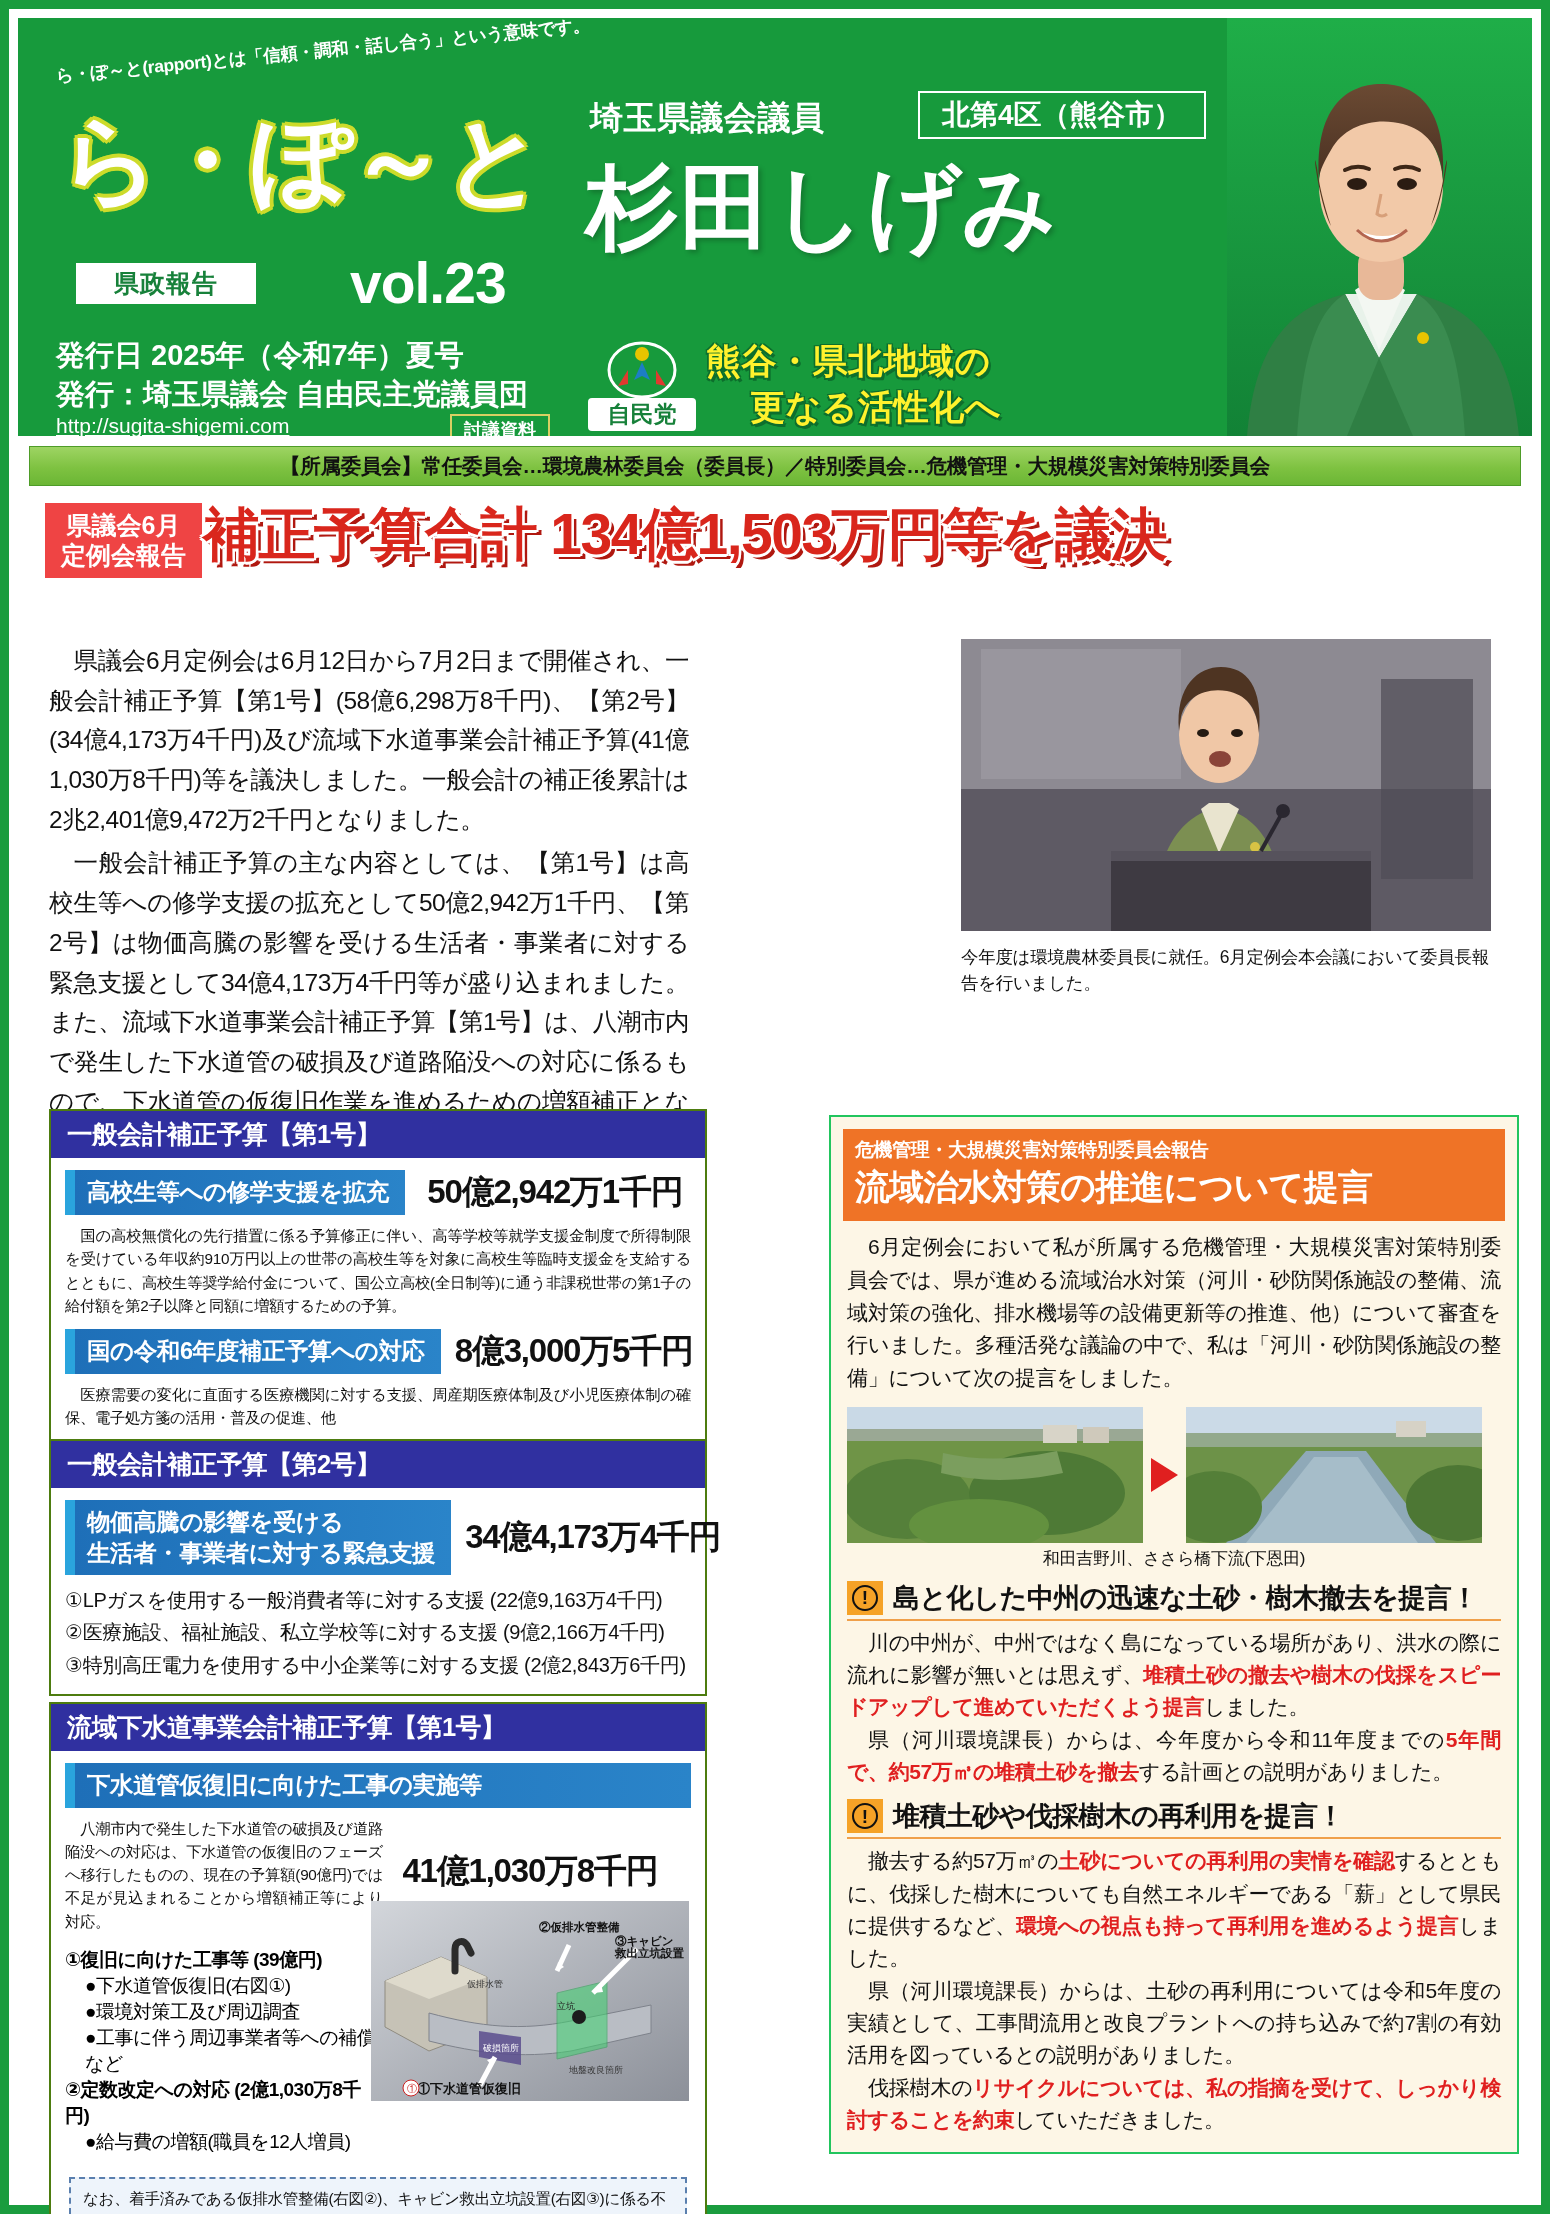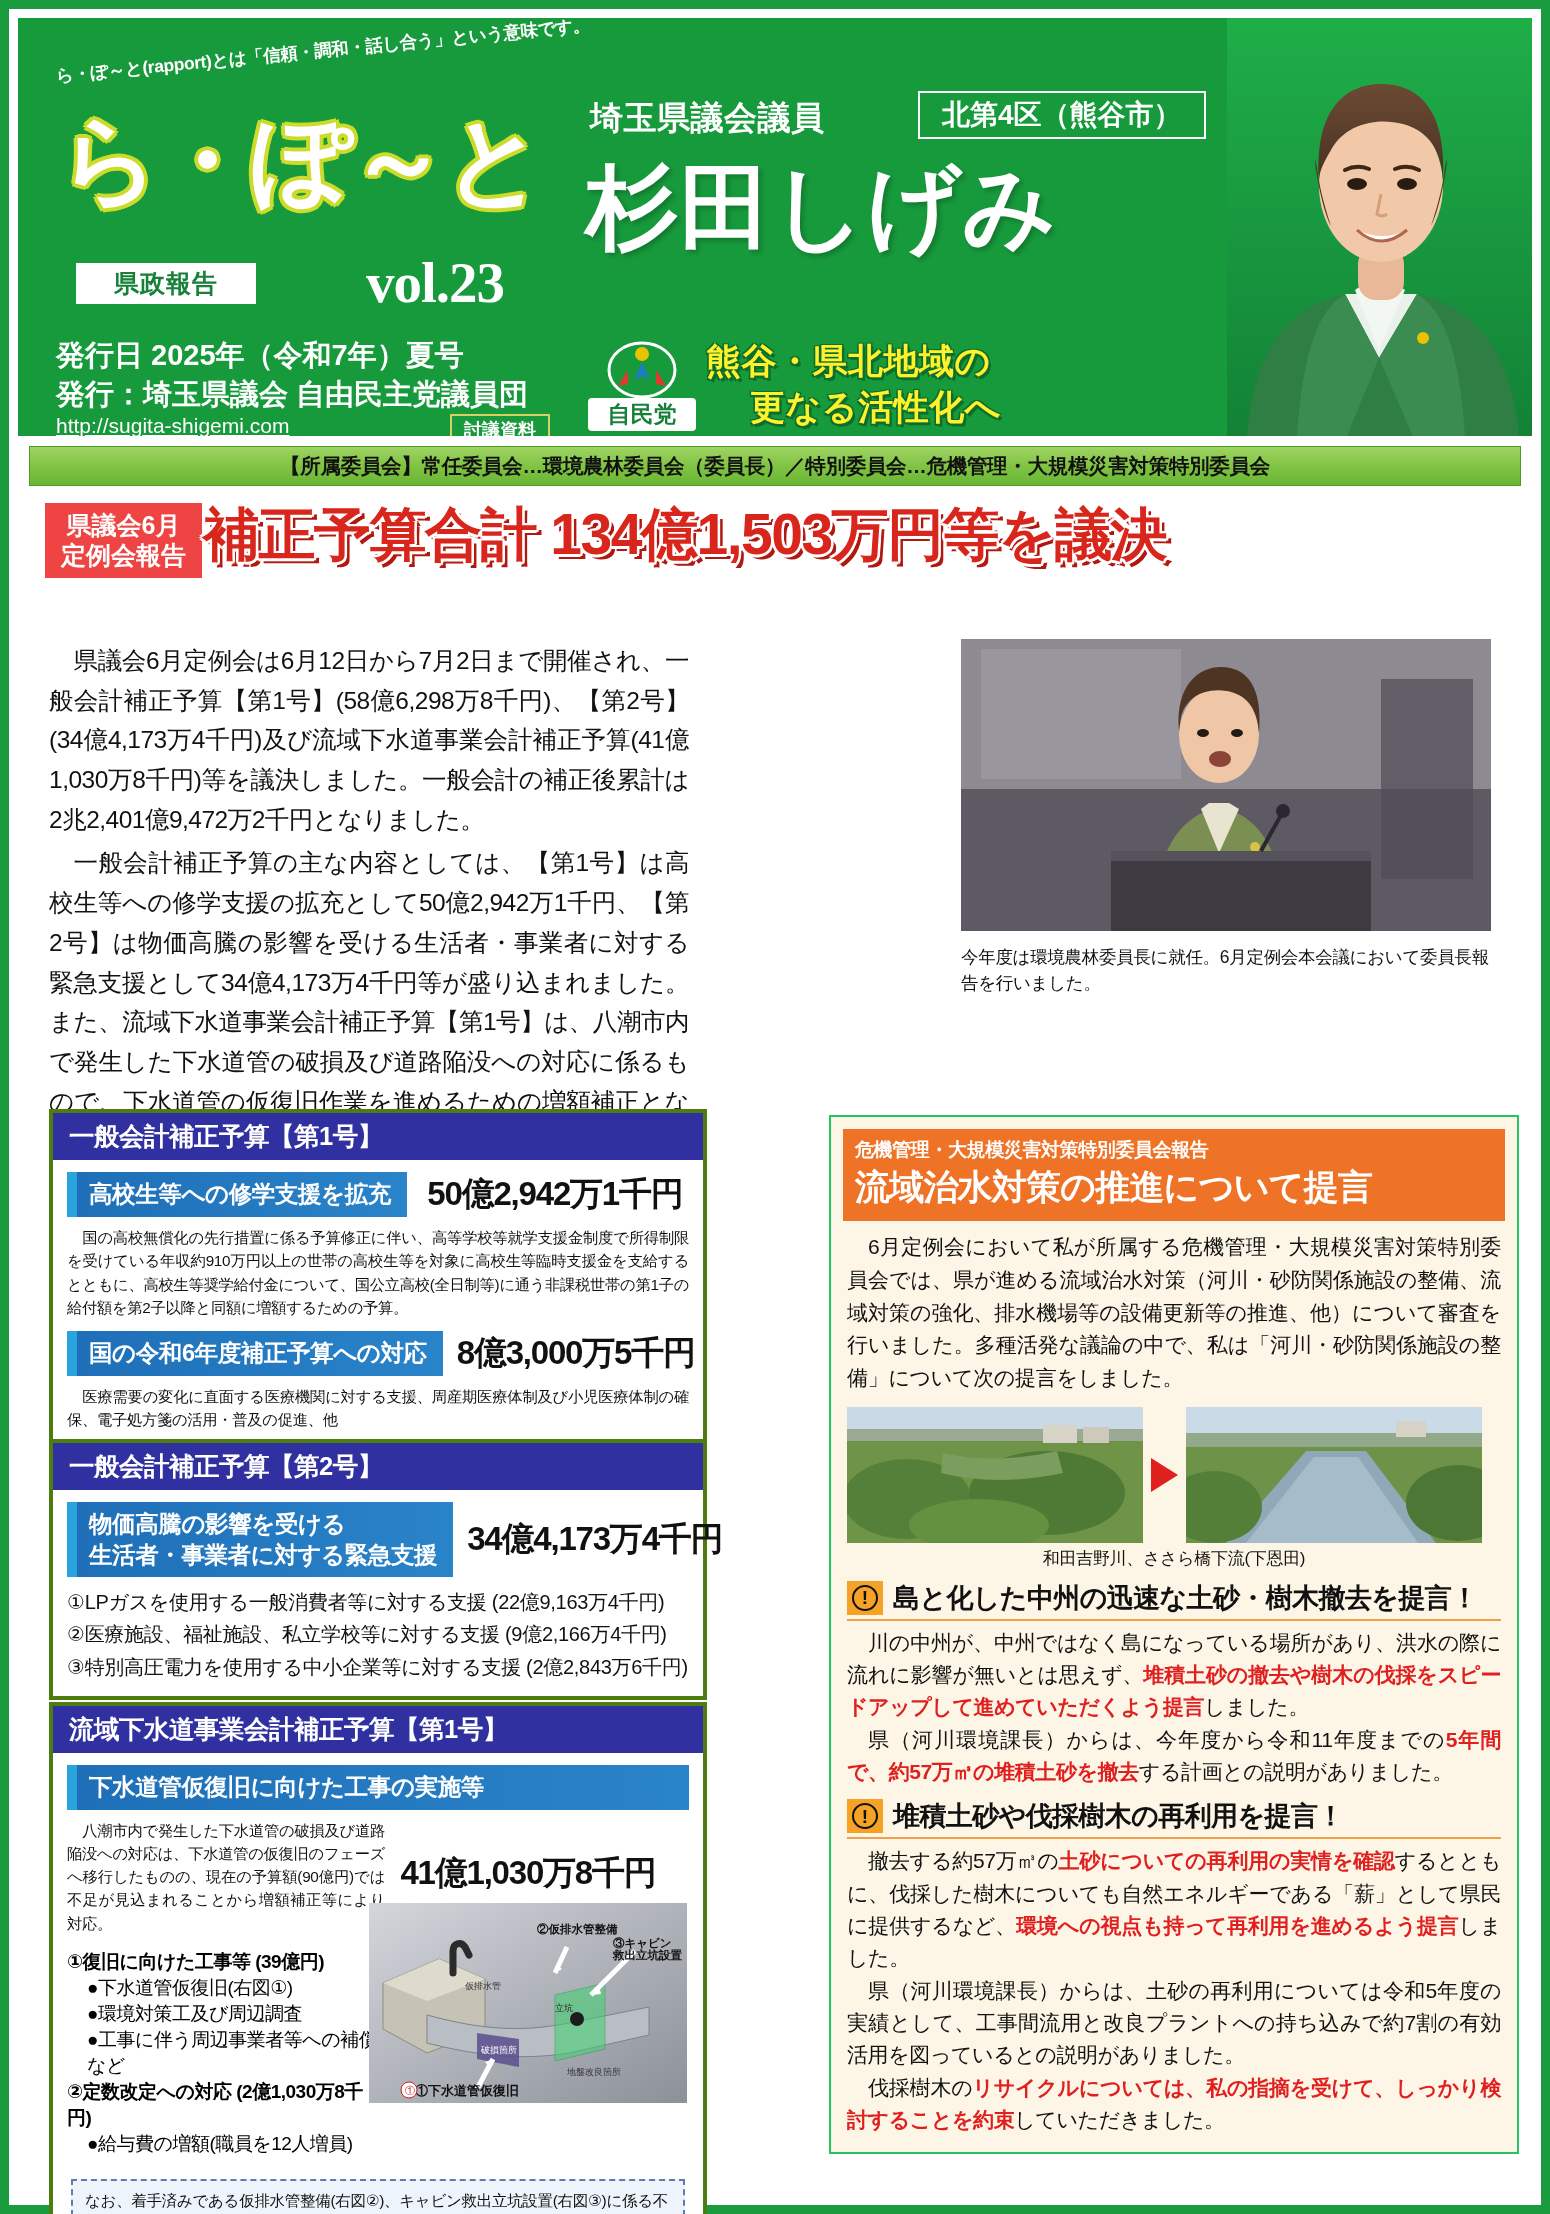--- a/index.html
+++ b/index.html
@@ -38,23 +38,23 @@
       -3px 3px 0 #cddb2b, 3px -3px 0 #cddb2b, -3px -3px 0 #cddb2b;
     white-space: nowrap;
   }
   .kenseihoukoku {
     position: absolute; left: 58px; top: 245px;
     background: #ffffff; color: #17813a;
     font-size: 25px; font-weight: 700;
     padding: 4px 38px; letter-spacing: 1px;
   }
   .volno {
-    position: absolute; left: 348px; top: 232px;
+    position: absolute; left: 332px; top: 232px;
     color: #ffffff; font-size: 57px; font-weight: 700;
-    font-family: Liberation Serif, serif;
+    font-family: Liberation Sans, sans-serif;
     letter-spacing: -1px;
   }
   .pubdate {
     position: absolute; left: 38px; top: 318px;
     color: #ffffff; font-size: 29px; font-weight: 600; white-space: nowrap;
   }
   .publisher {
     position: absolute; left: 38px; top: 357px;
     color: #ffffff; font-size: 29px; font-weight: 600; white-space: nowrap;
   }
@@ -162,21 +162,21 @@
     overflow: hidden; background: #4a4a52;
   }
   .photo-caption {
     position: absolute; left: 952px; top: 935px; width: 535px;
     font-size: 17.5px; line-height: 1.5; color: #111; letter-spacing: -0.3px;
   }
 
   
   .budget-box {
     position: absolute; left: 40px; width: 658px;
-    border: 4px solid #4d7c0f; background: #ffffff;
+    border: 2px solid #4d7c0f; background: #ffffff;
   }
   .budget-header {
     background: #3030a0; color: #ffffff;
     font-size: 25.5px; font-weight: 800;
     padding: 6px 16px; letter-spacing: -0.5px;
   }
   .budget-body { padding: 12px 14px 13px 14px; }
   .item-row { display: flex; align-items: center; gap: 14px; margin-bottom: 9px; }
   .item-tag {
     background: linear-gradient(90deg,#2aa4dd 0%, #2aa4dd 10px, #1e6fb8 10px, #2a84c9 100%);

